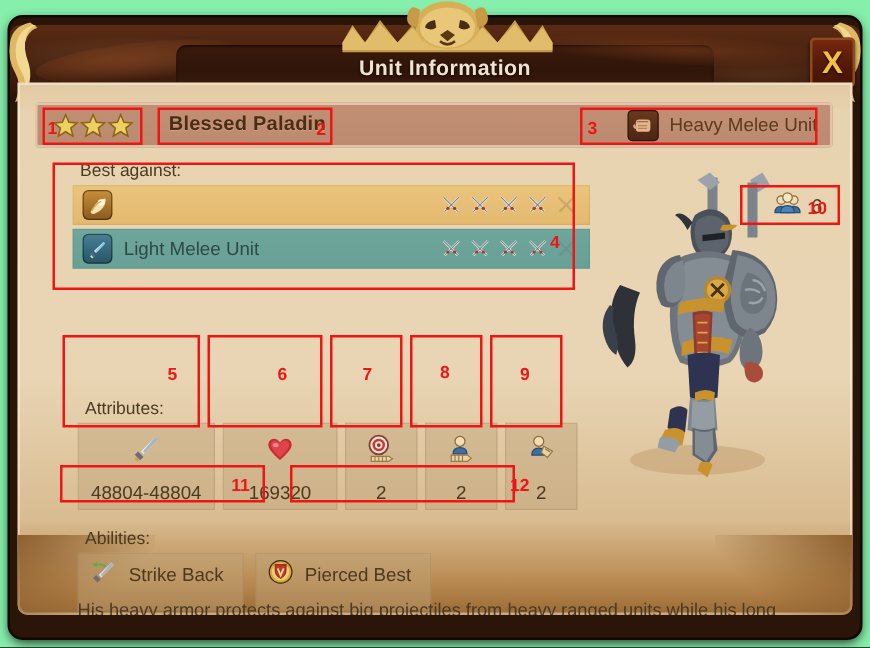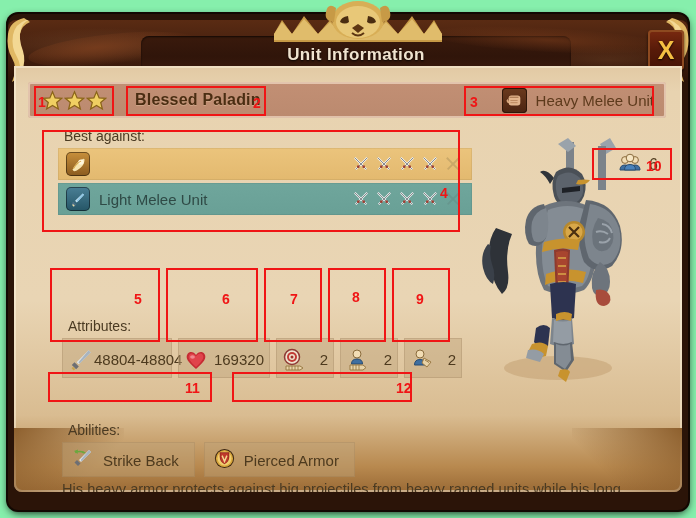--- a/index.html
+++ b/index.html
@@ -130,34 +130,34 @@
   .balabel{margin-left:9px;font-size:15px;color:#4a3a22;}
   .barow.r2 .balabel{color:#2f4a46;}
   .swords{margin-left:auto;display:flex;gap:5px;align-items:center;}
 
   
   .attrwrap{position:absolute;left:48px;top:252px;}
   .attrrow{display:flex;gap:6px;margin-top:4px;}
   .attrcell{
     background:rgba(190,165,125,.45);
     box-shadow:inset 0 0 0 1px rgba(120,95,60,.18);
-    display:flex;flex-direction:row;align-items:center;justify-content:space-between;
-    padding:8px 6px 5px;height:40px;box-sizing:border-box;
+    display:flex;flex-direction:column;align-items:center;justify-content:space-between;
+    padding:8px 6px 5px;height:70px;box-sizing:border-box;
   }
   .attrcell .ic{height:26px;display:flex;align-items:center;justify-content:center;}
   .attrval{font-size:15px;color:#4d3a1e;white-space:nowrap;}
   .w-dmg{width:110px;} .w-hp{width:92px;} .w-sm{width:58px;}
 
   
   .abwrap{position:absolute;left:48px;top:356px;}
   .abrow{display:flex;gap:9px;margin-top:3px;}
   .abcell{
     background:rgba(190,165,125,.42);
     box-shadow:inset 0 0 0 1px rgba(120,95,60,.15);
-    display:flex;align-items:center;gap:9px;padding:5px 16px 4px 10px;height:26px;
+    display:flex;align-items:center;gap:9px;padding:5px 16px 16px 10px;height:26px;
   }
   .ablabel{font-size:15px;color:#4d3a1e;}
 
   
   .desc{
     position:absolute;left:48px;top:412px;width:600px;
     font-size:14.6px;line-height:22px;color:#4a3a22;
   }
 
   
@@ -467,21 +467,21 @@
               <span>
                 <svg width="21" height="21" viewBox="0 0 22 22">
                   <circle cx="11" cy="11" r="10" fill="#3a2410"></circle>
                   <circle cx="11" cy="11" r="9" fill="#d8a63c"></circle>
                   <circle cx="11" cy="11" r="7.3" fill="#f0cd6e"></circle>
                   <path d="M11 4.5 q5 0 5 0 l0 5 q0 5 -5 7.5 q-5 -2.5 -5 -7.5 l0 -5 Z" fill="#9b2c22"></path>
                   <path d="M11 5.6 q4 0 4 0 l0 4.3 q0 4.2 -4 6.4 q-4 -2.2 -4 -6.4 l0 -4.3 Z" fill="#c0392b"></path>
                   <path d="M8.5 8 L11 14 L13.5 8" stroke="#f2d98f" stroke-width="1.5" fill="none"></path>
                 </svg>
               </span>
-              <span class="ablabel">Pierced Armor</span>
+              <span class="ablabel">Pierced Best</span>
             </div>
           </div>
         </div>
 
         <div class="desc">His heavy armor protects against big projectiles from heavy ranged units while his long weapon enables him to stab light melee units from a safe distance.</div>
 
         <div class="popbadge">
           <span>
             <svg width="24" height="24" viewBox="0 0 24 24">
               <circle cx="7" cy="9" r="3.4" fill="#f2ddb5" stroke="#8a6b3c" stroke-width="1"></circle>
@@ -585,14 +585,14 @@
   <div class="ann" style="left:392px;top:268px;width:58px;height:74px;"></div>
   <div class="annnum" style="left:416px;top:292px;">9</div>
 
   <div class="ann" style="left:592px;top:148px;width:80px;height:32px;"></div>
   <div class="annnum" style="left:646px;top:159px;">10</div>
 
   <div class="ann" style="left:48px;top:372px;width:164px;height:30px;"></div>
   <div class="annnum" style="left:185px;top:381px;">11</div>
 
   <div class="ann" style="left:232px;top:372px;width:180px;height:30px;"></div>
-  <div class="annnum" style="left:396px;top:381px;">12</div>
+  <div class="annnum" style="left:408px;top:381px;">12</div>
 </div>
 
 </body></html>

